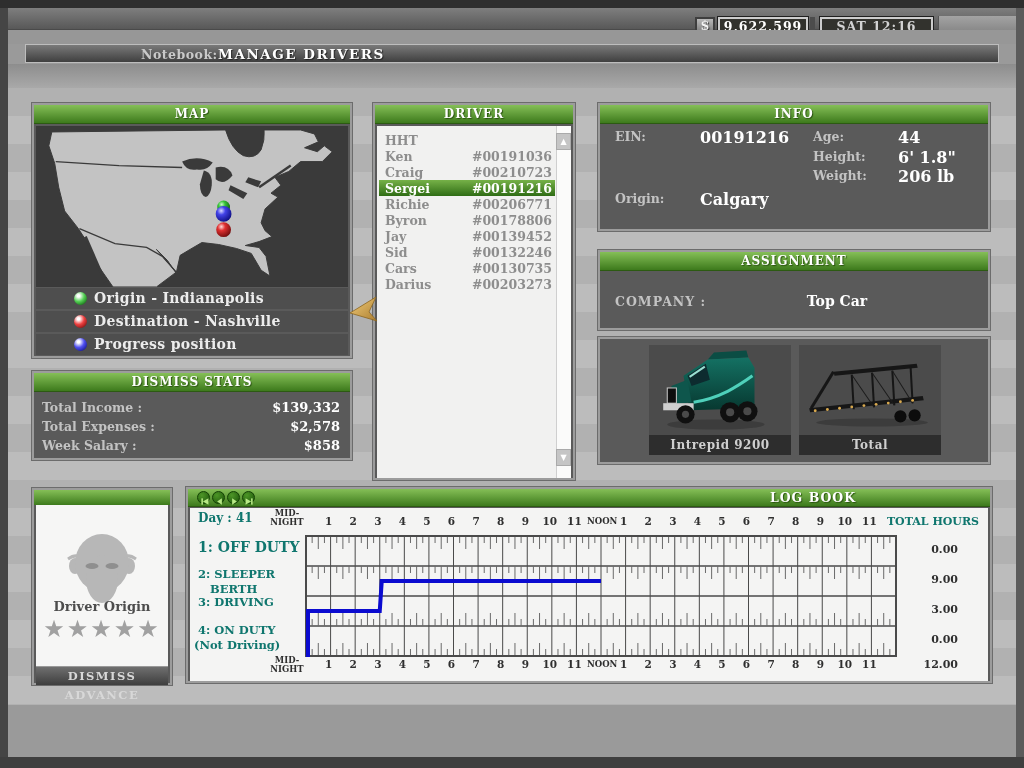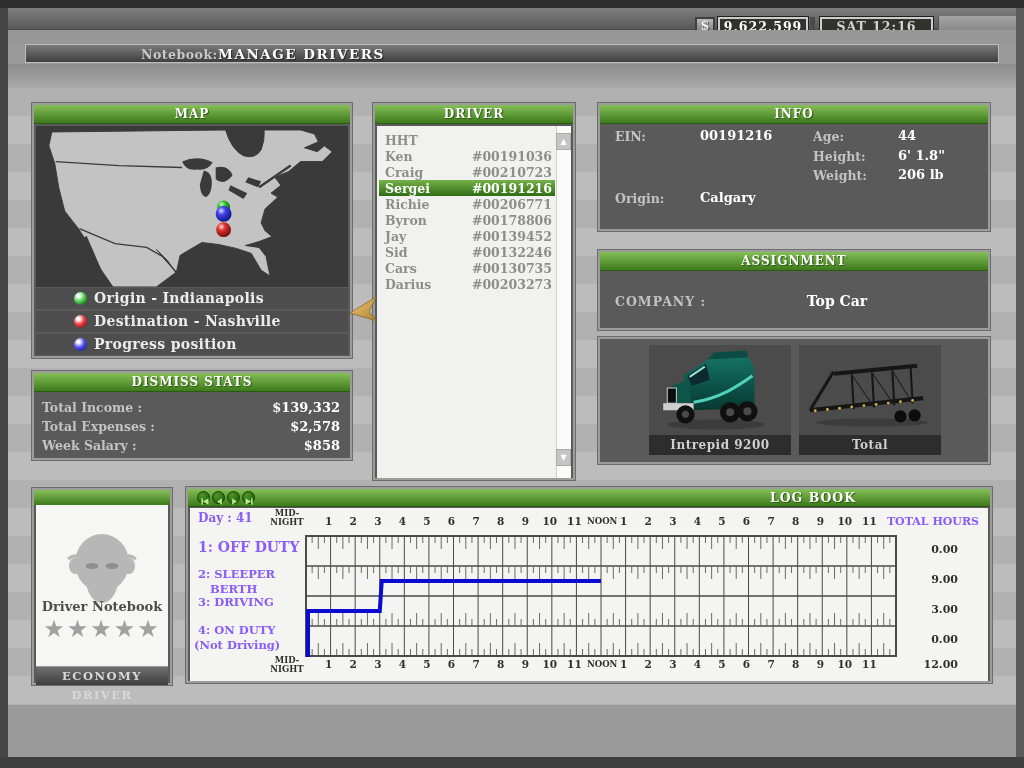--- a/index.html
+++ b/index.html
@@ -55,21 +55,21 @@
   .drow .nm{position:absolute;left:6px;top:1px;font-size:12.5px;font-weight:bold;color:#8d8d8d;}
   .drow .id{position:absolute;right:3px;top:1px;font-size:12.5px;font-weight:bold;color:#8d8d8d;}
   .drow.sel{background:linear-gradient(#76b148,#2f6d15);}
   .drow.sel .nm,.drow.sel .id{color:#fff;}
   .scrolltrack{position:absolute;left:181px;top:21px;width:15px;height:352px;background:#fbfbfa;border-left:1px solid #cfcfcf;}
   .scrollbtn{position:absolute;left:181px;width:15px;height:17px;background:#c5c5c5;border:1px solid #aaa;color:#fff;font-size:8px;text-align:center;line-height:15px;}
 
   
   #info-panel{left:590px;top:15px;width:392px;height:128px;}
   .flabel{position:absolute;color:#c3c3c3;font-size:12.5px;font-weight:bold;}
-  .fvalue{position:absolute;color:#fff;font-size:13px;font-weight:bold;}
+  .fvalue{position:absolute;color:#fff;font-size:16px;font-weight:bold;}
 
   
   #assign-panel{left:590px;top:162px;width:392px;height:80px;}
   
   #veh-panel{left:590px;top:249px;width:392px;height:127px;}
   .vehbox{position:absolute;top:6px;width:142px;height:110px;background:#4b4b4b;}
   .vehimg{position:absolute;left:0;top:0;width:142px;height:90px;}
   .vehcap{position:absolute;left:0;top:90px;width:142px;height:20px;background:#2d2d2d;color:#cfcfcf;font-size:12px;font-weight:bold;text-align:center;line-height:20px;letter-spacing:.5px;}
 
   
@@ -80,21 +80,21 @@
   .qstars{position:absolute;left:0;top:110px;width:100%;text-align:center;color:#a1a1a1;font-size:24px;letter-spacing:2px;}
   .dismiss{position:absolute;left:2px;top:176px;width:132px;height:19px;background:linear-gradient(#6f6f6f,#3e3e3e);border-top:1px solid #999;
     color:#d8d8d8;font-size:11.5px;font-weight:bold;letter-spacing:1.5px;text-align:center;line-height:19px;}
 
   
   #log-panel{left:178px;top:399px;width:806px;height:196px;}
   .lhead{position:absolute;left:0;top:0;right:0;height:18px;background:linear-gradient(#85bf57,#3d7a1c);border-bottom:1px solid #2c5a12;}
   .ltitle{position:absolute;left:560px;top:1px;width:130px;text-align:center;color:#fff;font-weight:bold;font-size:12.5px;letter-spacing:1px;text-shadow:1px 1px 1px #2b5311;}
   .navbtn{position:absolute;top:2px;width:13px;height:13px;border-radius:50%;background:radial-gradient(circle at 35% 30%,#4d9627,#1c5409);border:1px solid #134004;}
   .lbody{position:absolute;left:2px;top:19px;width:798px;height:173px;background:#f4f4f3;}
-  .ltext{position:absolute;color:#8b5cf6;font-weight:bold;}
+  .ltext{position:absolute;color:#0f766e;font-weight:bold;}
   .hourlab{position:absolute;width:24px;text-align:center;color:#2f2f2f;font-weight:bold;font-size:10.5px;}
   .hourlab.noon{font-size:8.5px;line-height:13px;}
   .midnight{position:absolute;width:50px;text-align:center;color:#2f2f2f;font-weight:bold;font-size:8.5px;line-height:9px;}
   .totval{position:absolute;left:690px;width:78px;text-align:right;color:#2f2f2f;font-weight:bold;font-size:11px;}
 
   .btn{position:absolute;top:7px;height:22px;background:linear-gradient(#9b9b9b,#5d5d5d);border:1px solid #383838;box-shadow:0 0 0 1px #d6d6d6;
     color:#ebebeb;font-size:12px;font-weight:bold;letter-spacing:2px;text-align:center;line-height:20px;text-shadow:1px 1px 1px #333;}
   #cursor{position:absolute;left:340px;top:207px;width:32px;height:32px;}
 </style>
 </head>
@@ -320,24 +320,24 @@
             <ellipse cx="9" cy="37" rx="6" ry="8"></ellipse>
             <ellipse cx="63" cy="37" rx="6" ry="8"></ellipse>
             <ellipse cx="36" cy="34" rx="27" ry="29"></ellipse>
             <ellipse cx="36" cy="50" rx="16" ry="24"></ellipse>
           </g>
           <path d="M2 30 q7,-5 12,-2" stroke="#b7b7b7" stroke-width="3" fill="none"></path>
           <path d="M70 30 q-7,-5 -12,-2" stroke="#b7b7b7" stroke-width="3" fill="none"></path>
           <ellipse cx="26" cy="37" rx="6.5" ry="3" fill="#8f8f8f"></ellipse>
           <ellipse cx="46" cy="37" rx="6.5" ry="3" fill="#8f8f8f"></ellipse>
         </svg>
-        <div class="qlabel">Driver Notebook</div>
+        <div class="qlabel">Driver Origin</div>
         <div class="qstars" id="stars">★★★★★</div>
       </div>
-      <div class="dismiss">ECONOMY DRIVER</div>
+      <div class="dismiss">DISMISS ADVANCE</div>
     </div>
 
     <div class="panel" id="log-panel">
       <div class="lhead">
         <div class="navbtn" style="left:9px;">
           <svg width="11" height="11" viewBox="0 0 14 14" style="margin:1px 0 0 1px">
               <rect x="3" y="3" width="2" height="8" fill="#b8e986"></rect>
               <polygon points="12,3 5,7 12,11" fill="#b8e986"></polygon>
             </svg></div>
         <div class="navbtn" style="left:24px;">

